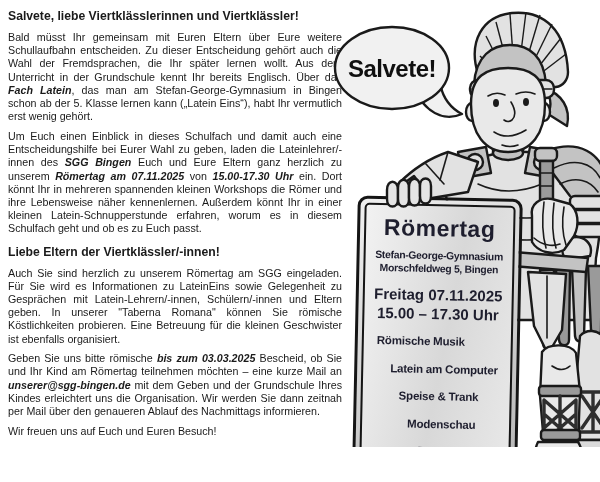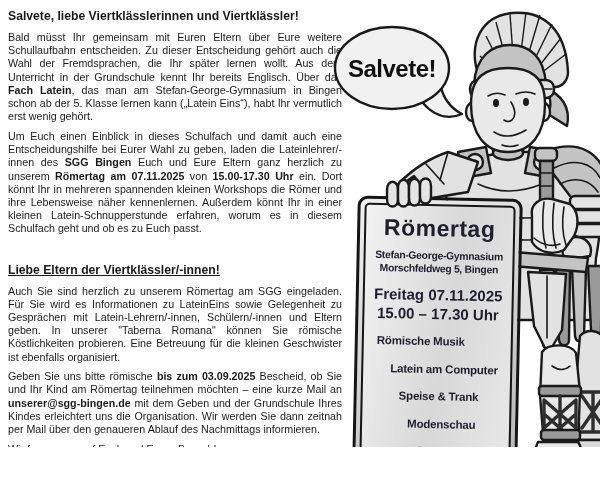--- a/index.html
+++ b/index.html
@@ -2,24 +2,24 @@
 <html style="--ink: #1a1a1a; --sign-text: #1e1e2e; --paper: #ffffff;"><head>
 <meta charset="utf-8">
 <style>
   html,body{margin:0;padding:0;background:#fff;}
   .page{position:relative;width:600px;height:447px;background:var(--paper,#fff);overflow:hidden;
         font-family:"Liberation Sans",sans-serif;color:var(--ink,#1a1a1a);}
 
   
   .text-col{position:absolute;left:8px;top:5px;width:334px;}
   .text-col h1,.text-col h2{font-size:12.2px;line-height:14px;margin:4px 0 8px;}
-  .text-col h2{margin:27px 0 8px;text-decoration:underline;}
+  .text-col h2{margin:9px 0 8px;}
   .text-col p{font-size:10.7px;line-height:13.2px;text-align:justify;margin:0 0 6.5px;}
   .text-col p.closing{text-align:left;margin:0 0 8.5px;}
-  .text-col b{font-weight:bold;}
+  .text-col b{font-weight:bold;font-style:italic;}
 
   
   .soldier-svg{position:absolute;left:330px;top:0;z-index:1;}
   .ol{stroke:var(--ink,#1a1a1a);stroke-width:2.4;stroke-linejoin:round;stroke-linecap:round;}
   .thin{stroke:var(--ink,#1a1a1a);stroke-width:1.6;fill:none;stroke-linecap:round;}
   .feather{stroke:var(--ink,#1a1a1a);stroke-width:1.4;fill:none;}
   .fl{fill:#e2e2e2}.fm{fill:#c3c3c3}.fd{fill:#9a9a9a}.fs{fill:#e9e9e9}.fw{fill:#f1f1f1}
   .strap{stroke:#2e2e2e;stroke-width:3.4;fill:none;stroke-linecap:round;}
   .bubble-text{font:bold 24px "Liberation Sans",sans-serif;fill:#101010;letter-spacing:-0.5px;}
 
@@ -49,21 +49,21 @@
 <body>
 
 <div class="page">
 
   <div class="text-col">
     <h1>Salvete, liebe Viertklässlerinnen und Viertklässler!</h1>
     <p><span>Bald müsst Ihr gemeinsam mit Euren Eltern über Eure weitere Schullaufbahn entscheiden. Zu dieser Entscheidung gehört auch die Wahl der Fremdsprachen, die Ihr später lernen wollt. Aus dem Unterricht in der Grundschule kennt Ihr bereits Englisch. Über das </span><b>Fach Latein</b><span>, das man am Stefan-George-Gymnasium in Bingen schon ab der 5. Klasse lernen kann („Latein Eins“), habt Ihr vermutlich erst wenig gehört.</span></p>
     <p><span>Um Euch einen Einblick in dieses Schulfach und damit auch eine Entscheidungshilfe bei Eurer Wahl zu geben, laden die Lateinlehrer/-innen des </span><b>SGG Bingen</b><span> Euch und Eure Eltern ganz herzlich zu unserem </span><b>Römertag am 07.11.2025</b><span> von </span><b>15.00-17.30 Uhr</b><span> ein. Dort könnt Ihr in mehreren spannenden kleinen Workshops die Römer und ihre Lebensweise näher kennenlernen. Außerdem könnt Ihr in einer kleinen Latein-Schnupperstunde erfahren, worum es in diesem Schulfach geht und ob es zu Euch passt.</span></p>
     <h2>Liebe Eltern der Viertklässler/-innen!</h2>
     <p><span>Auch Sie sind herzlich zu unserem Römertag am SGG eingeladen. Für Sie wird es Informationen zu LateinEins sowie Gelegenheit zu Gesprächen mit Latein-Lehrern/-innen, Schülern/-innen und Eltern geben. In unserer "Taberna Romana" können Sie römische Köstlichkeiten probieren. Eine Betreuung für die kleinen Geschwister ist ebenfalls organisiert.</span></p>
-    <p><span>Geben Sie uns bitte römische </span><b>bis zum 03.09.2025</b><span> Bescheid, ob Sie und Ihr Kind am Römertag teilnehmen möchten – eine kurze Mail an </span><b>unserer@sgg-bingen.de</b><span> mit dem Geben und der Grundschule Ihres Kindes erleichtert uns die Organisation. Wir werden Sie dann zeitnah per Mail über den genaueren Ablauf des Nachmittags informieren.</span></p>
+    <p><span>Geben Sie uns bitte römische </span><b>bis zum 03.03.2025</b><span> Bescheid, ob Sie und Ihr Kind am Römertag teilnehmen möchten – eine kurze Mail an </span><b>unserer@sgg-bingen.de</b><span> mit dem Geben und der Grundschule Ihres Kindes erleichtert uns die Organisation. Wir werden Sie dann zeitnah per Mail über den genaueren Ablauf des Nachmittags informieren.</span></p>
     <p class="closing">Wir freuen uns auf Euch und Euren Besuch!</p>
   </div>
 
   <svg class="soldier-svg" width="270" height="482" viewBox="0 0 270 482">
 
     <g>
       <path class="ol fw" d="M92,102 C102,114 116,121 132,114 C120,108 113,97 111,87 Z" stroke-width="3"></path>
       <ellipse class="ol fw" cx="62" cy="68" rx="57" ry="41" stroke-width="3.6"></ellipse>
       <text class="bubble-text" x="62" y="77" text-anchor="middle">Salvete!</text>
     </g>

